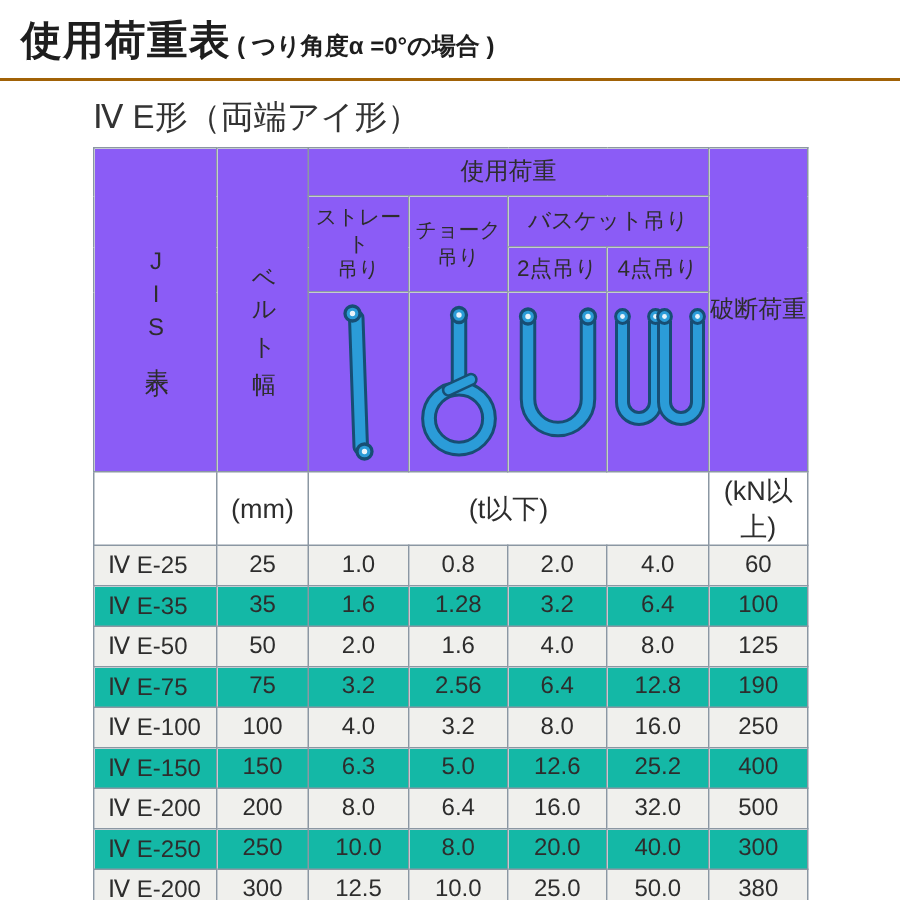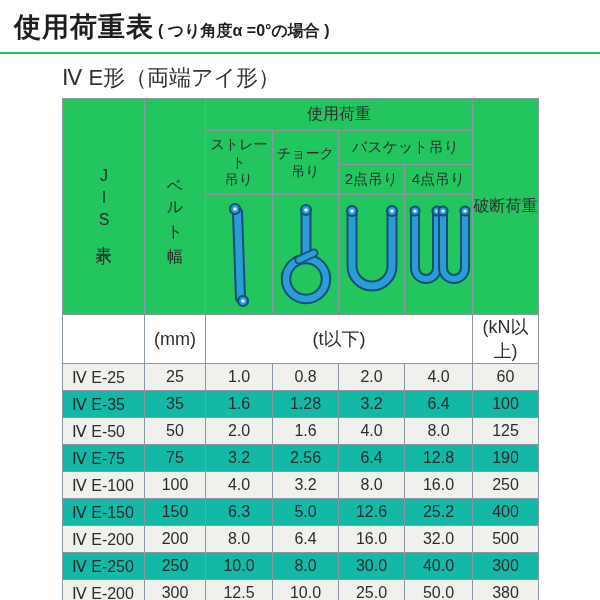--- a/index.html
+++ b/index.html
@@ -4,36 +4,36 @@
 <style>
   html,body{margin:0;padding:0;background:#fff;}
   body{
     width:600px;height:600px;overflow:hidden;
     font-family:"Liberation Sans","DejaVu Sans",sans-serif;
     color:#2d2d2d;
   }
   
   .titlebar{
     padding:9px 0 7px 14px;
-    border-bottom:2px solid #22c55e;
+    border-bottom:2px solid #a16207;
     display:flex;align-items:baseline;gap:4px;
   }
   .title-main{font-size:27px;font-weight:bold;color:#1e1e1e;letter-spacing:1px;}
   .title-note{font-size:16px;font-weight:bold;color:#1e1e1e;}
   .subtitle{margin:9px 0 5px 62px;font-size:22px;color:#333;}
   
   table{
     border-collapse:collapse;table-layout:fixed;
     margin:0 0 0 62px;width:476px;
   }
   td{
     border:1px solid #8b97a3;text-align:center;vertical-align:middle;
     font-size:15px;color:#2d2d2d;padding:0;overflow:hidden;
   }
-  .hd{background:#22c55e;}
+  .hd{background:#8b5cf6;}
   .r-load td{height:31px;font-size:16px;}
   .r-type td{height:33px;}
   .r-pts td{height:29px;}
   .r-icons td{height:119px;}
   .r-units td{height:32px;background:#fff;font-size:18px;}
   .two-line{line-height:1.25;font-size:14px;display:block;}
   .vtext{
     writing-mode:vertical-rl;text-orientation:upright;
     letter-spacing:5px;font-size:16px;display:inline-block;line-height:1;
   }
@@ -209,21 +209,21 @@
         <td>6.4</td>
         <td>16.0</td>
         <td>32.0</td>
         <td>500</td>
       </tr>
       <tr class="data-row even">
         <td class="jis-cell">Ⅳ E-250</td>
         <td>250</td>
         <td>10.0</td>
         <td>8.0</td>
-        <td>30.0</td>
+        <td>20.0</td>
         <td>40.0</td>
         <td>300</td>
       </tr>
       <tr class="data-row odd">
         <td class="jis-cell">Ⅳ E-200</td>
         <td>300</td>
         <td>12.5</td>
         <td>10.0</td>
         <td>25.0</td>
         <td>50.0</td>

